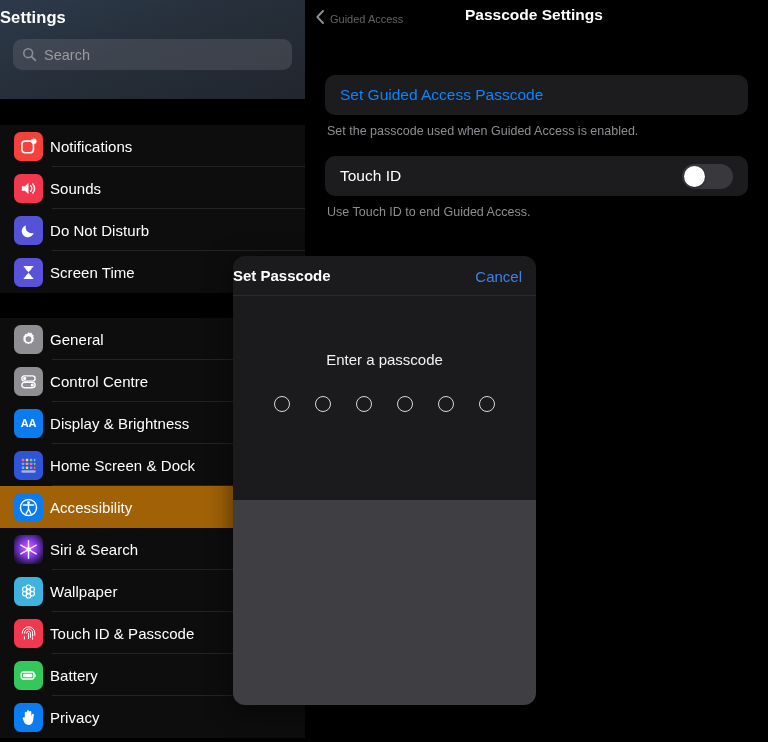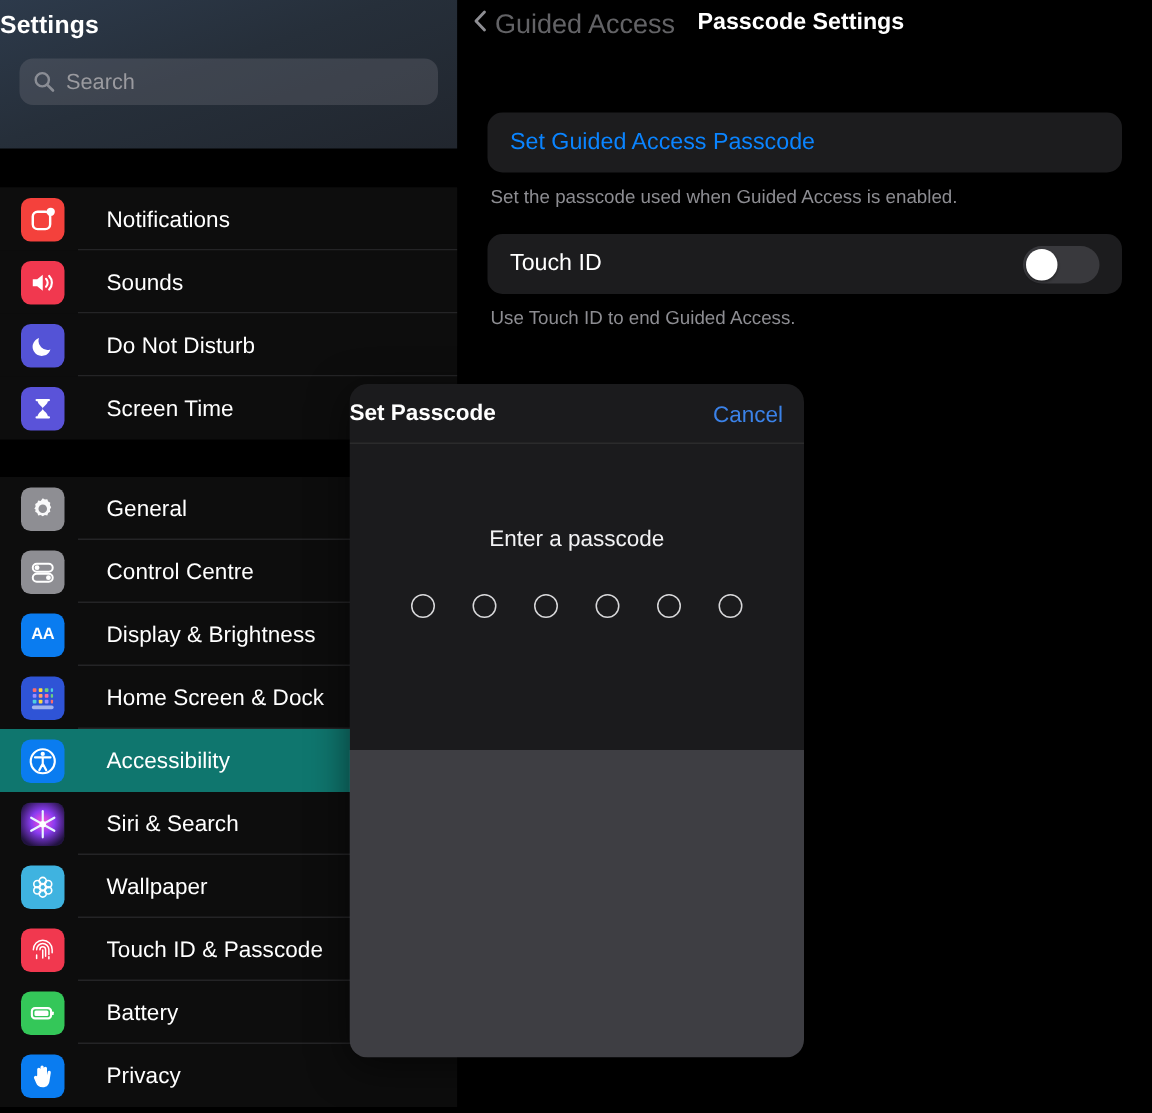--- a/index.html
+++ b/index.html
@@ -51,35 +51,35 @@
 
   .group { background: #0d0d0d; }
   .row {
     height: 42px;
     display: flex;
     align-items: center;
     padding-left: 14px;
     position: relative;
     background: #0d0d0d;
   }
-  .row.selected { background: #0f766e; }
+  .row.selected { background: #a16207; }
   .row .sep {
     position: absolute; left: 52px; right: 0; bottom: 0; height: 1px;
     background: #242426;
   }
   .row.selected .sep, .row.last .sep { background: transparent; }
   .icon-box {
     width: 29px; height: 29px; border-radius: 6.5px;
     flex: 0 0 29px;
     display: flex; align-items: center; justify-content: center;
     overflow: hidden;
     position: relative;
   }
   .row-label {
-    margin-left: 28px;
+    margin-left: 7px;
     color: #fff;
     font-size: 15px;
     letter-spacing: .05px;
     white-space: nowrap;
   }
   .icn-notif { background:#f4413c; }
   .icn-sounds { background:#f1384f; }
   .icn-dnd { background:#5453d6; }
   .icn-screen { background:#5a53d9; }
   .icn-general { background:#8e8e93; }
@@ -92,21 +92,21 @@
   .icn-touchid { background:#f1384f; }
   .icn-battery { background:#34c759; }
   .icn-privacy { background:#0a7cf0; }
 
   
   .detail { flex: 1; height: 742px; background:#000; position: relative; }
   .nav-bar {
     height: 33px; display:flex; align-items:center; padding-left: 10px;
     position: relative;
   }
-  .back-btn { display:flex; align-items:flex-start; color:#636366; font-size:18px; }
+  .back-btn { display:flex; align-items:flex-end; color:#636366; font-size:11px; }
   .chev { width:10px; height:16px; margin-right:5px; }
   .nav-title {
     position:absolute; left: 160px; top: 6px;
     color:#fff; font-size:15.5px; font-weight:bold;
   }
 
   .card {
     margin: 0 20px; background:#1c1c1e; border-radius: 10px;
     padding: 0 15px; display:flex; align-items:center;
   }

